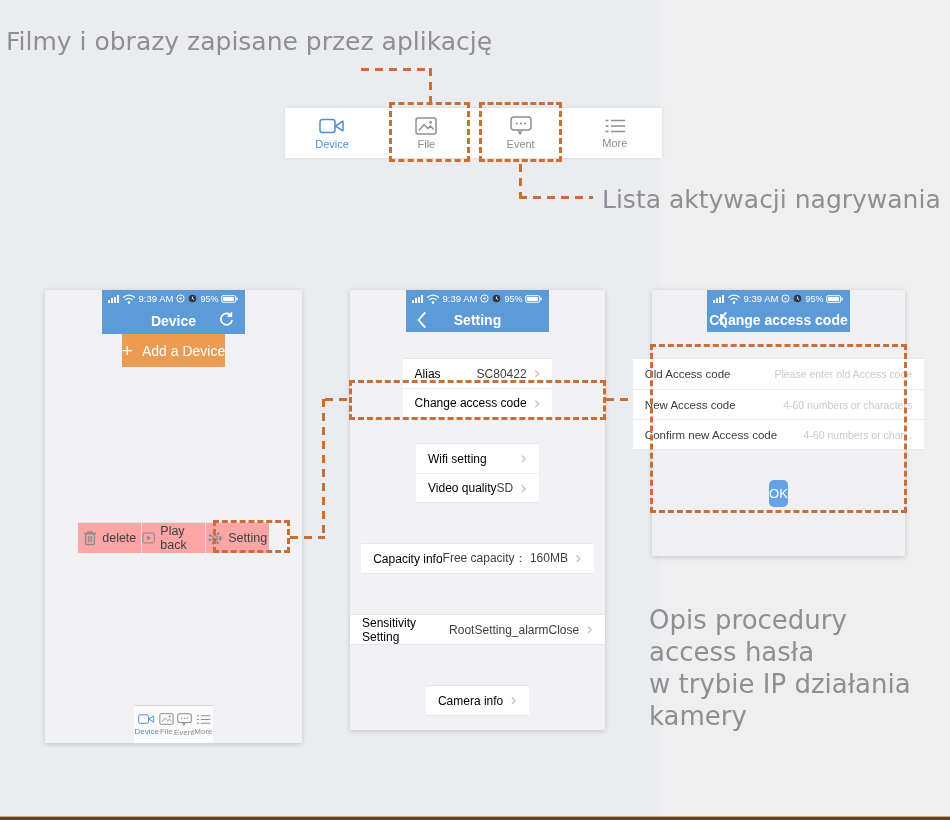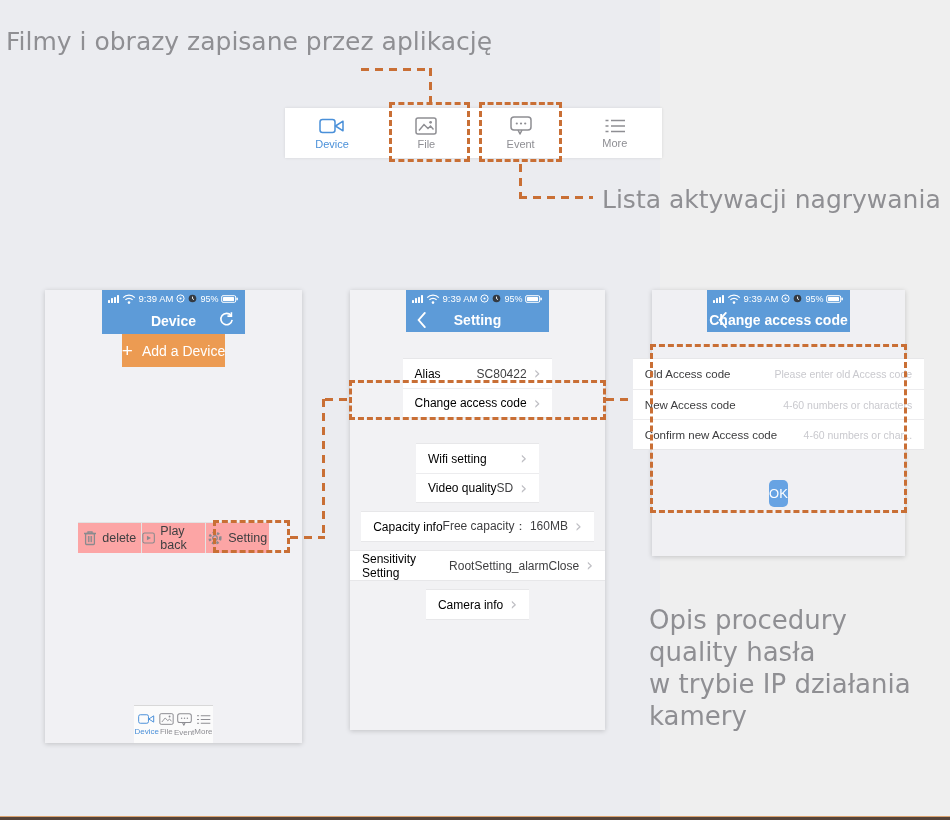--- a/index.html
+++ b/index.html
@@ -74,21 +74,21 @@
     gap:2px; font-size:8px; color:#8e8e93; }
   .minitab.active { color:#4a90d9; }
 
   
   .group { background:#fff; border-top:1px solid #e7e7e9; border-bottom:1px solid #e7e7e9; }
   .srow { height:29px; display:flex; align-items:center; padding:0 12px; background:#fff; }
   .srow + .srow { border-top:1px solid #ececee; }
   .srl { font-size:12px; color:#000000; }
   .srv { flex:1; text-align:right; font-size:12px; color:#3f3f41; }
   .chev { color:#bfbfc4; font-size:17px; line-height:1; margin-left:7px; font-family:"DejaVu Sans",sans-serif; }
-  .mt1 { margin-top:26px; } .mt2 { margin-top:25px; } .mt3 { margin-top:8px; }
+  .mt1 { margin-top:26px; } .mt2 { margin-top:25px; } .mt3 { margin-top:40px; }
 
   
   .frow { height:30px; display:flex; align-items:center; padding:0 12px; background:#fff; }
   .frow + .frow { border-top:1px solid #ececee; }
   .frl { font-size:11.5px; color:#3c3c3e; white-space:nowrap; }
   .ph-input { flex:1; border:0; outline:0; background:transparent; text-align:right;
     font-size:10.5px; color:#3c3c3e; font-family:"Liberation Sans",sans-serif; min-width:0; }
   .ph-input::placeholder { color:#c9c9ce; }
   .okbtn { margin:30px 16px 0; height:27px; background:#67a3e3; border-radius:5px;
     color:#fff; font-size:13px; display:flex; align-items:center; justify-content:center; }
@@ -454,19 +454,19 @@
         <span class="frl">Confirm new Access code</span>
         <input class="ph-input" placeholder="4-60 numbers or char..." style="">
       </div>
     </div>
     <div class="okbtn">OK</div>
   </div>
   <div class="dash-box" style="left:650px;top:344px;width:257px;height:169px"></div>
 
   <div class="annot annot-bottom">
     <div>Opis procedury</div>
-    <div>quality hasła</div>
+    <div>access hasła</div>
     <div>w trybie IP działania</div>
     <div>kamery</div>
   </div>
 
   <div class="bottom-edge"></div>
 </div>
 
 </body></html>

